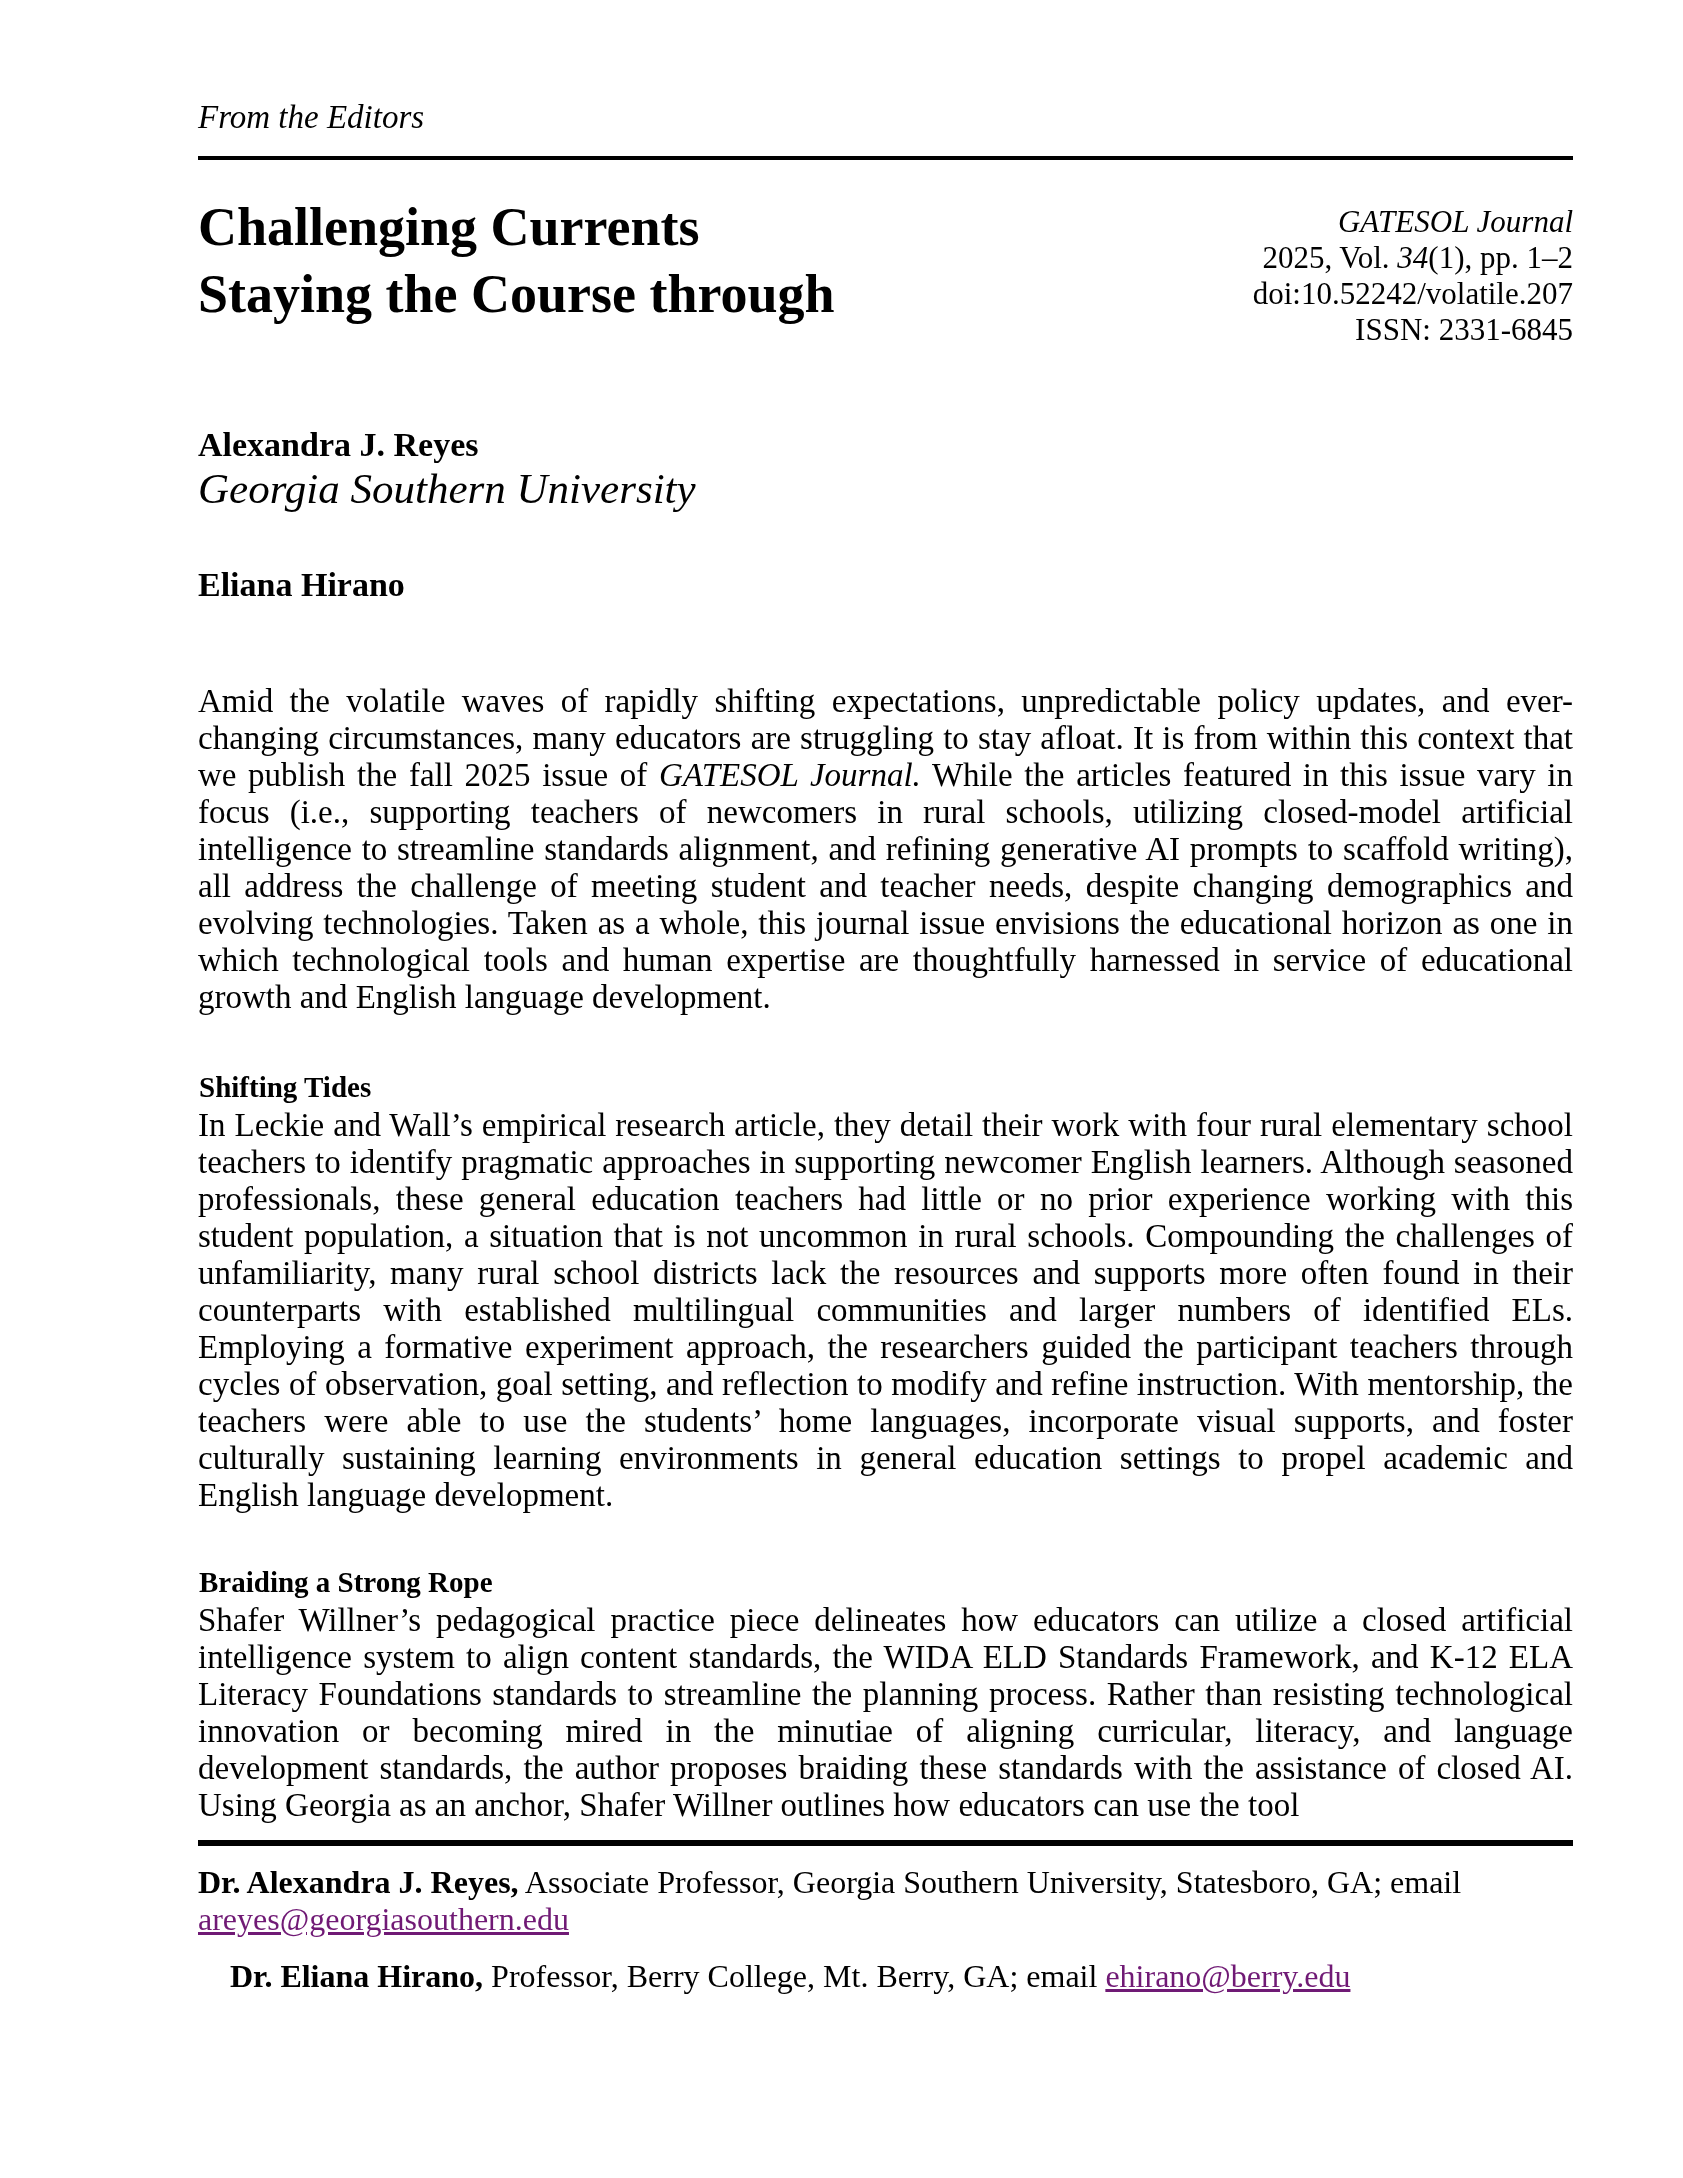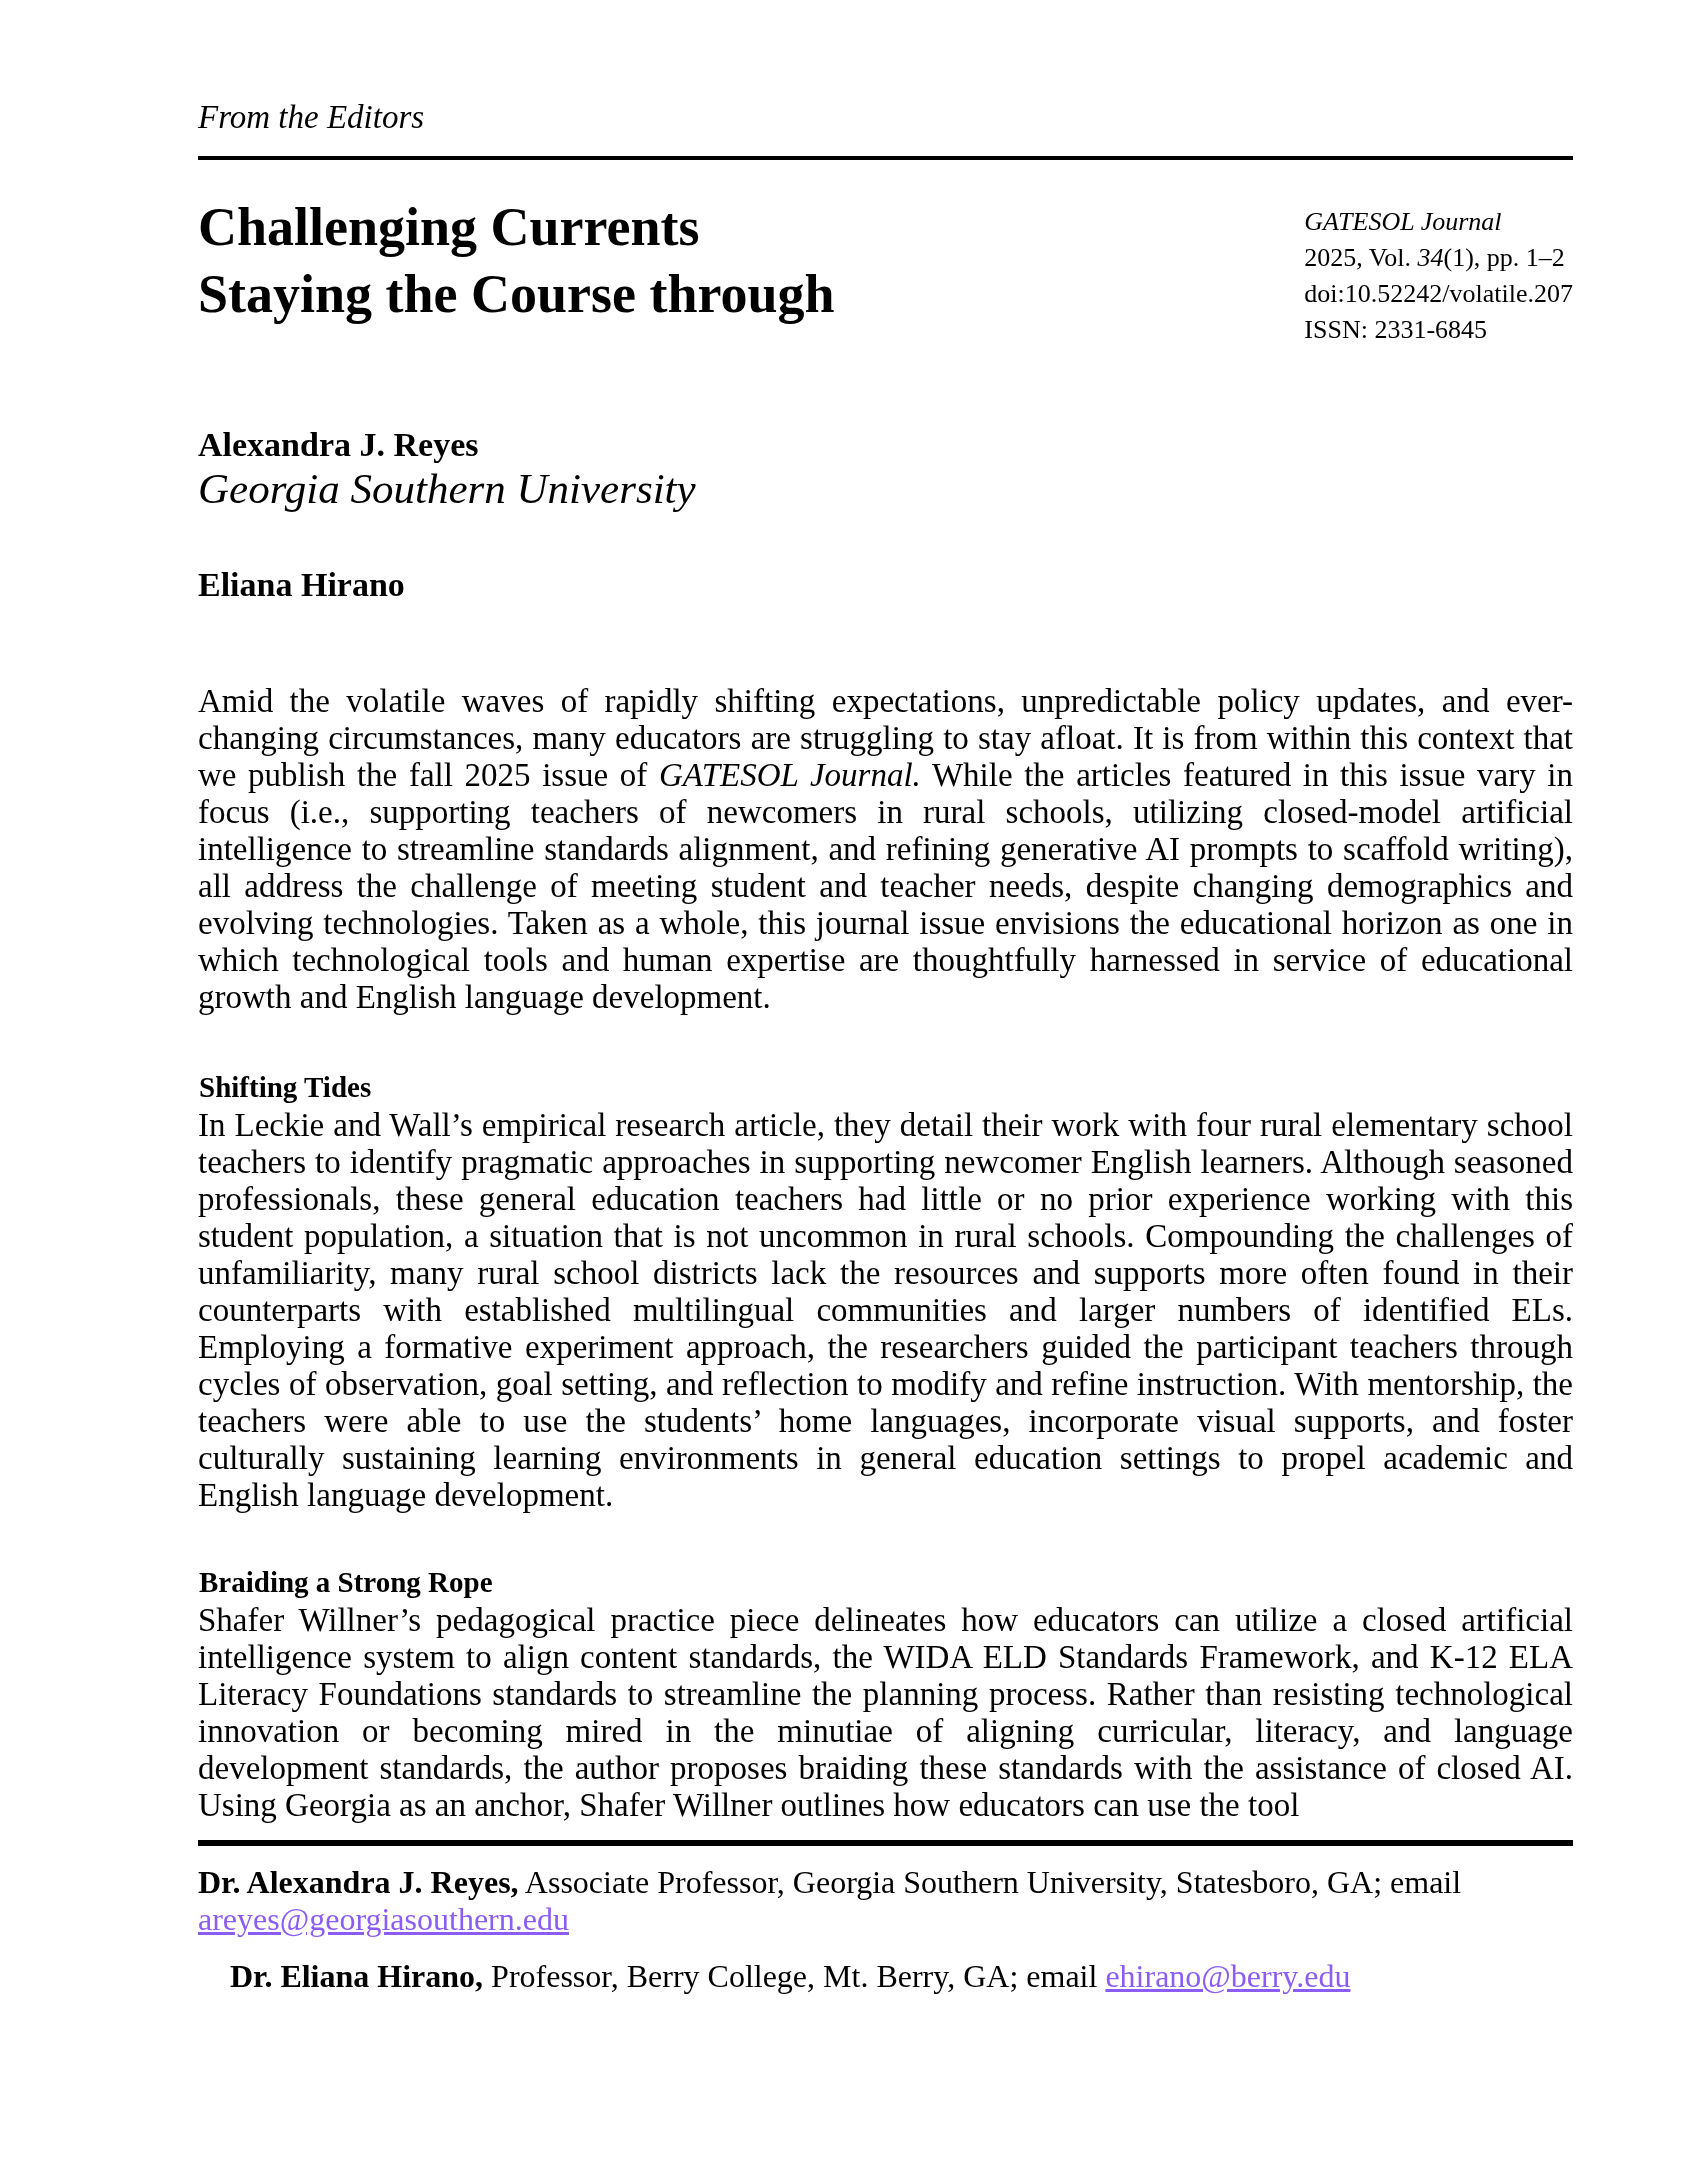--- a/index.html
+++ b/index.html
@@ -35,21 +35,22 @@
     justify-content: space-between;
     align-items: flex-start;
   }
   .article-title {
     font-weight: bold;
     font-size: 54px;
     line-height: 67px;
     white-space: nowrap;
   }
   .journal-meta {
-    font-size: 26px;
+    text-align: right;
+    font-size: 31px;
     line-height: 36px;
     padding-top: 10px;
     white-space: nowrap;
   }
   .italic { font-style: italic; }
   .authors {
     margin-top: 72px;
   }
   .author-block { margin-bottom: 52px; }
   .author-block:last-child { margin-bottom: 0; }
@@ -87,21 +88,21 @@
   .footnote {
     margin: 0;
     font-size: 32px;
     line-height: 37px;
     text-align: left;
   }
   .footnote.first { margin-top: 18px; }
   .footnote.second { margin-top: 20px; margin-left: 32px; }
   .footnote .fn-bold { font-weight: bold; }
   a.email-link {
-    color: #8b5cf6;
+    color: #701a75;
     text-decoration: underline;
     cursor: pointer;
   }
 </style>
 </head>
 <body>
 
 <div class="page">
 
   <div class="kicker">From the Editors</div>

